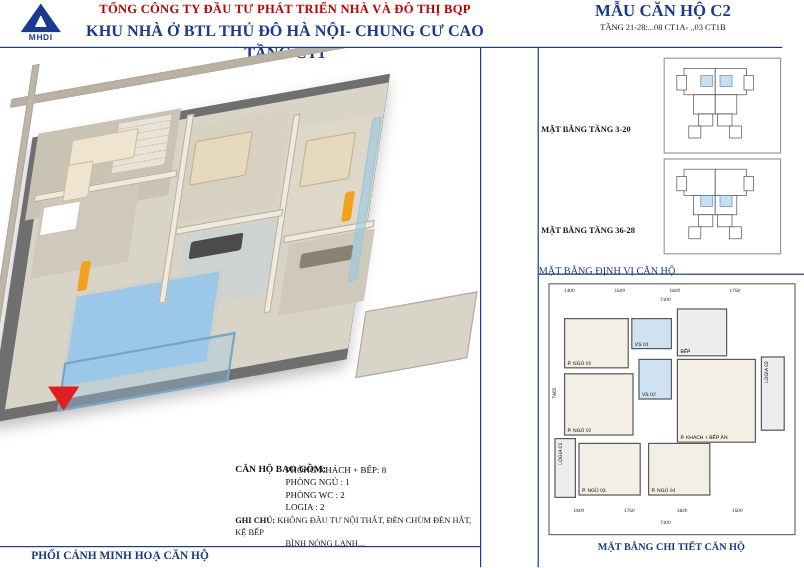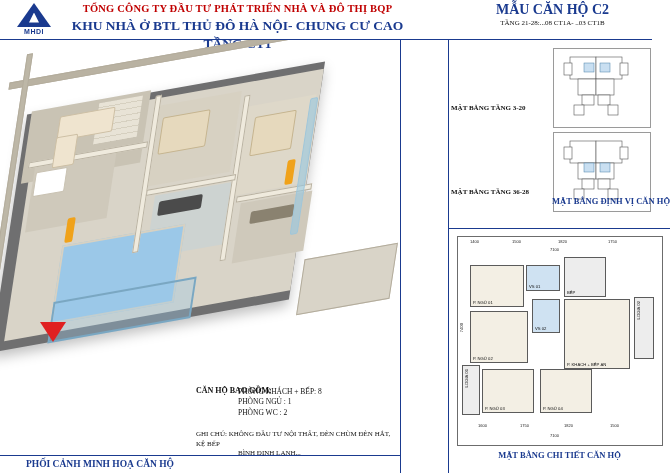--- a/index.html
+++ b/index.html
@@ -154,38 +154,38 @@
   .spec-block{
     position:absolute;left:196px;top:386px;width:200px;
     font-size:7.5px;line-height:10.5px;color:#111;
   }
   .spec-title{font-weight:bold;font-size:8px;}
   .spec-list{margin:0;padding:0;list-style:none;margin-left:42px;margin-top:-10px;}
   .note-block{
     position:absolute;left:196px;top:430px;width:200px;
     font-size:7px;line-height:9.5px;color:#111;
   }
-  .note-label{font-weight:normal;}
+  .note-label{font-weight:bold;}
 
   
   .keyplan-area{position:absolute;left:449px;top:42px;width:221px;height:186px;}
   .kp-label{
     position:absolute;font-size:7px;font-weight:bold;color:#111;
   }
   .kp-label-1{left:2px;top:62px;width:86px;}
   .kp-label-2{left:2px;top:146px;width:96px;}
   .kp-box{
     position:absolute;background:#fff;border:1px solid #9a9a9a;
   }
   .kp-box-1{left:104px;top:6px;width:96px;height:78px;}
   .kp-box-2{left:104px;top:90px;width:96px;height:78px;}
   .kp-svg{display:block;}
   .kp-caption{
-    position:absolute;left:0;top:154px;width:221px;text-align:right;
-    font-size:8.5px;font-weight:bold;color:#1a3a8f;
+    position:absolute;left:0;top:178px;width:221px;text-align:left;
+    font-size:8.5px;font-weight:normal;color:#1a3a8f;
   }
 
   
   .detail-area{position:absolute;left:449px;top:230px;width:221px;height:299px;}
   .detail-frame{
     position:absolute;left:8px;top:6px;width:204px;height:208px;
     border:1px solid #6c6c6c;background:#fff;
   }
   .detail-caption{
     position:absolute;left:0;top:220px;width:221px;text-align:center;
@@ -272,27 +272,28 @@
   </div>
 
   <div class="persp-caption">PHỐI CẢNH MINH HOẠ CĂN HỘ</div>
 
   <div class="spec-block">
     <div class="spec-title">CĂN HỘ BAO GỒM:</div>
     <ul class="spec-list">
       <li>PHÒNG KHÁCH + BẾP: 8</li>
       <li>PHÒNG NGỦ : 1</li>
       <li>PHÒNG WC : 2</li>
+      <li>LOGIA : 2</li>
     </ul>
   </div>
 
   <div class="note-block">
     <span class="note-label">GHI CHÚ:</span>
     <span>KHÔNG ĐẦU TƯ NỘI THẤT, ĐÈN CHÙM ĐÈN HẮT, KỆ BẾP</span><br>
-    <span style="margin-left:42px;display:inline-block">BÌNH ĐỊNH LẠNH...</span>
+    <span style="margin-left:42px;display:inline-block">BÌNH NÓNG LẠNH...</span>
   </div>
 
   <div class="keyplan-area">
     <div class="kp-label kp-label-1">MẶT BẰNG TẦNG 3-20</div>
     <div class="kp-label kp-label-2">MẶT BẰNG TẦNG 36-28</div>
 
     <div class="kp-box kp-box-1">
       <svg class="kp-svg" width="94" height="76" viewBox="0 0 94 76">
         <g stroke="#555" fill="#fff" stroke-width="0.6">
           <rect x="16" y="8" width="26" height="22"></rect>

